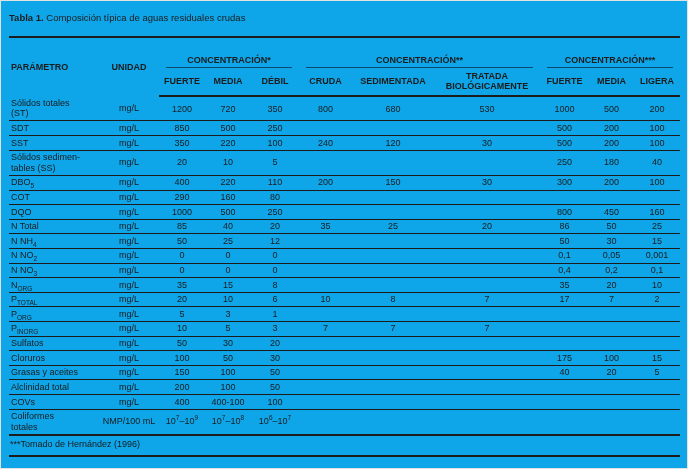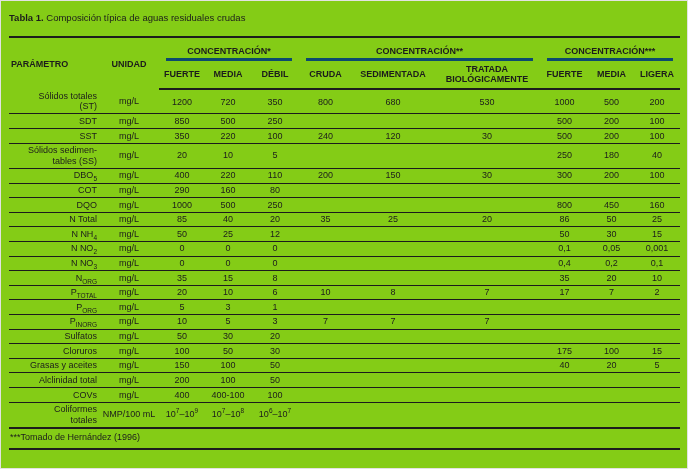--- a/index.html
+++ b/index.html
@@ -2,21 +2,21 @@
 <html><head>
 <meta charset="utf-8">
 <style>
   * { box-sizing: border-box; }
   html, body { margin: 0; padding: 0; background: #f6f6f6; }
   body { font-family: "Liberation Sans", sans-serif; color: #1c1c1c; }
   .page {
     position: relative;
     width: 688px; height: 469px;
     margin: 0;
-    background: #84cc16;
+    background: #0ea5e9;
     border: 1px solid #e2e2e2;
     padding: 6px 8px 0 8px;
     overflow: hidden;
   }
   .title { font-size: 9.5px; margin: 5px 0 13px 0; }
   .bold { font-weight: bold; }
 
   table.tbl {
     width: 671px;
     border-collapse: collapse;
@@ -26,36 +26,36 @@
   thead th {
     font-weight: bold;
     font-size: 9px;
     text-align: center;
     vertical-align: middle;
     line-height: 1.12;
     padding: 1px 1px;
   }
   th.group { padding: 0; }
   th.group .group-label {
-    border-bottom: 3px solid #0c4a6e;
-    padding: 8px 0 2px 0;
+    border-bottom: 1px solid #0c4a6e;
+    padding: 17px 0 2px 0;
     margin: 0 7px;
   }
   tr.subhead th { border-bottom: 2px solid #1c1c1c; padding: 3px 1px 4px 1px; }
   th.param-h { text-align: left; padding-left: 2px; margin-left: 20px; }
 
   tbody td {
     font-size: 9px;
     border-bottom: 1px solid #1c1c1c;
     padding: 1.5px 2px;
     text-align: center;
     vertical-align: middle;
     line-height: 1.18;
   }
-  tbody td.param { text-align: right; padding-left: 2px; }
+  tbody td.param { text-align: left; padding-left: 2px; }
   tbody tr:last-child td { border-bottom: 2px solid #1c1c1c; }
   sub, sup { font-size: 6.5px; line-height: 0; }
 
   .fuente {
     width: 671px;
     font-size: 9px;
     line-height: 1.3;
     padding: 3px 0 4px 1px;
     border-bottom: 2px solid #1c1c1c;
   }

